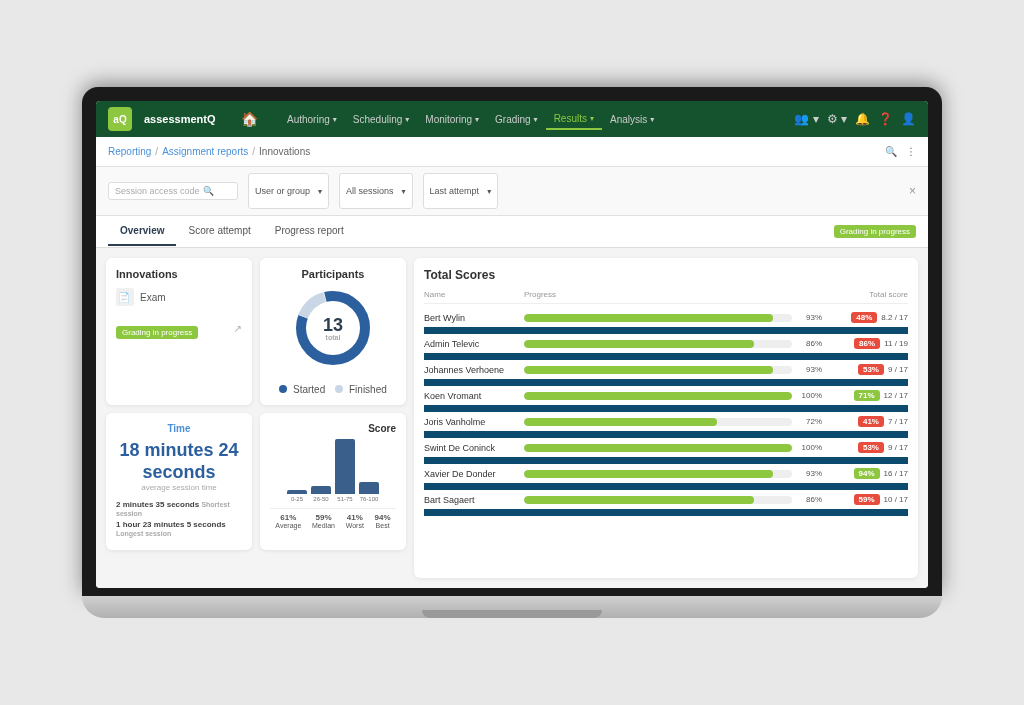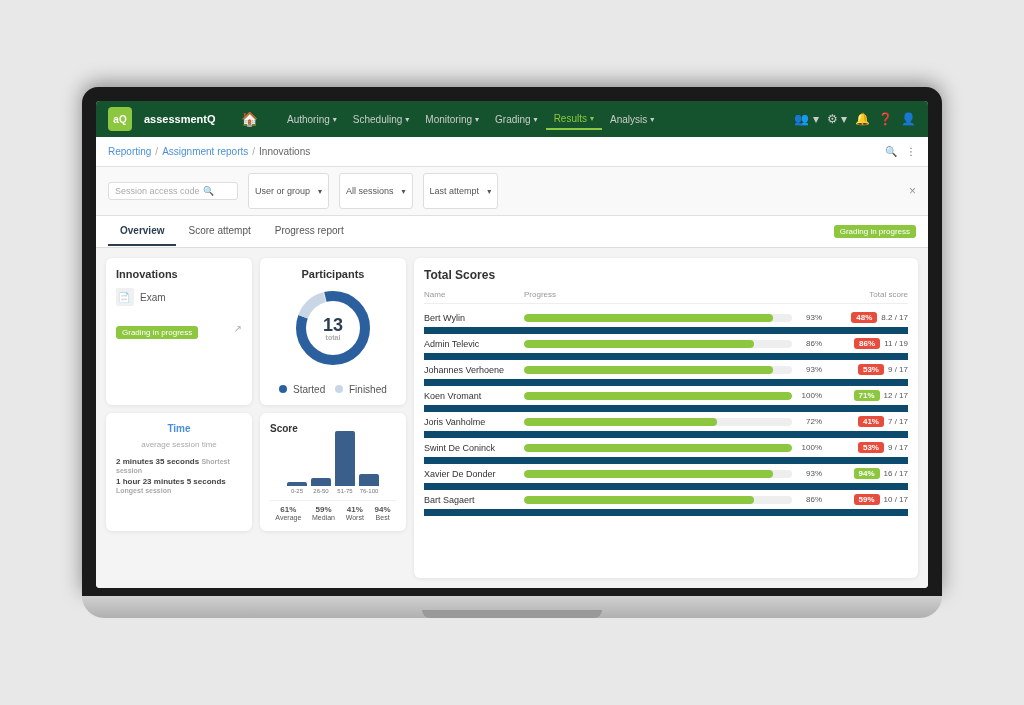--- a/index.html
+++ b/index.html
@@ -350,22 +350,22 @@
     }
 
     
     .score-card {
       flex: 1;
     }
     .score-title {
       font-size: 10px;
       font-weight: 600;
       color: #333;
-      text-align: left;
-      margin-bottom: 0;
+      text-align: right;
+      margin-bottom: 8px;
     }
     .bar-chart {
       display: flex;
       align-items: flex-end;
       justify-content: center;
       gap: 4px;
       height: 60px;
       padding: 0 4px;
     }
     .bar-group {
@@ -574,20 +574,21 @@
                   Finished
                 </span>
               </div>
             </div>
           </div>
 
           <div class="bottom-row">
 
             <div class="card time-card">
               <div class="time-title">Time</div>
+              <div class="time-main">18 minutes 24 seconds</div>
               <div class="time-sub">average session time</div>
               <div class="time-detail">
                 <span>2 minutes 35 seconds</span>
                 <span class="time-detail-label">Shortest session</span>
               </div>
               <div class="time-detail">
                 <span>1 hour 23 minutes 5 seconds</span>
                 <span class="time-detail-label">Longest session</span>
               </div>
             </div>

